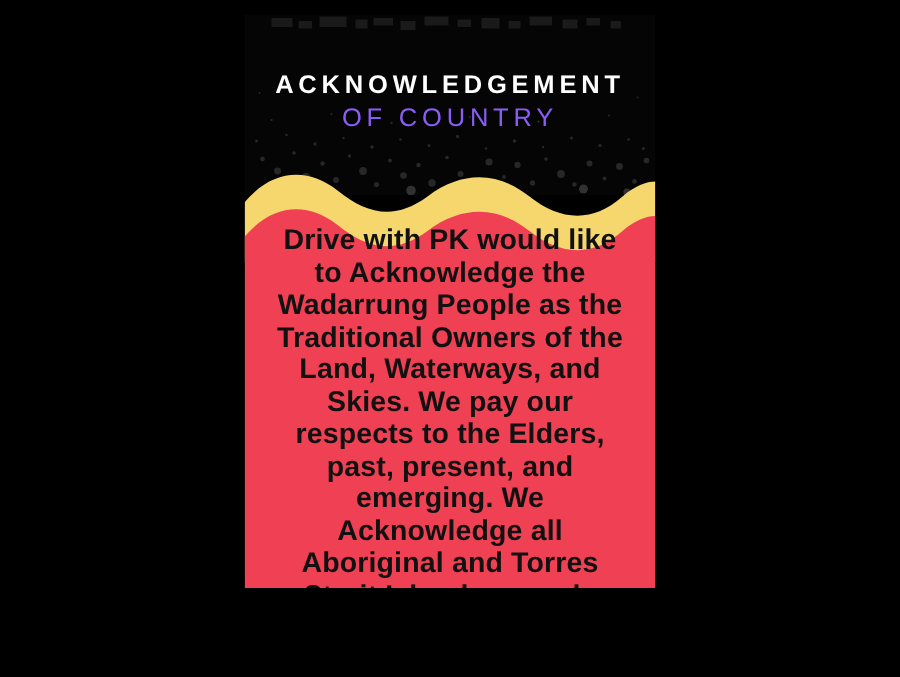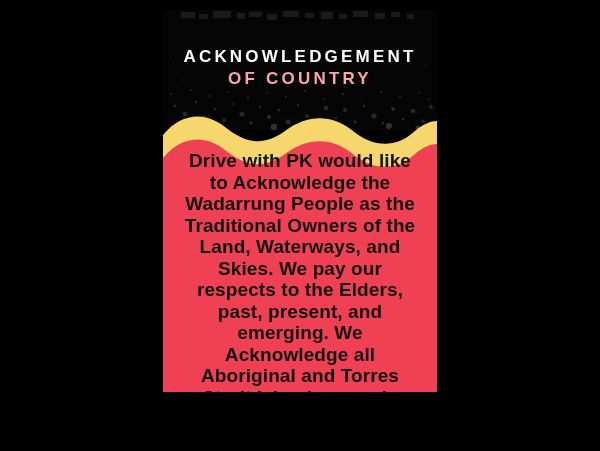--- a/index.html
+++ b/index.html
@@ -52,23 +52,23 @@
     z-index: 4;
   }
   .title-line1 {
     color: #ffffff;
     font-size: 17px;
     font-weight: bold;
     letter-spacing: 3.2px;
     line-height: 22px;
   }
   .title-line2 {
-    color: #fca5a5;
+    color: #8b5cf6;
     font-size: 17px;
-    font-weight: bold;
+    font-weight: normal;
     letter-spacing: 3.2px;
     line-height: 22px;
   }
   
   .top-edge {
     position: absolute;
     left: 0;
     top: 0;
     width: 100%;
     height: 14px;

